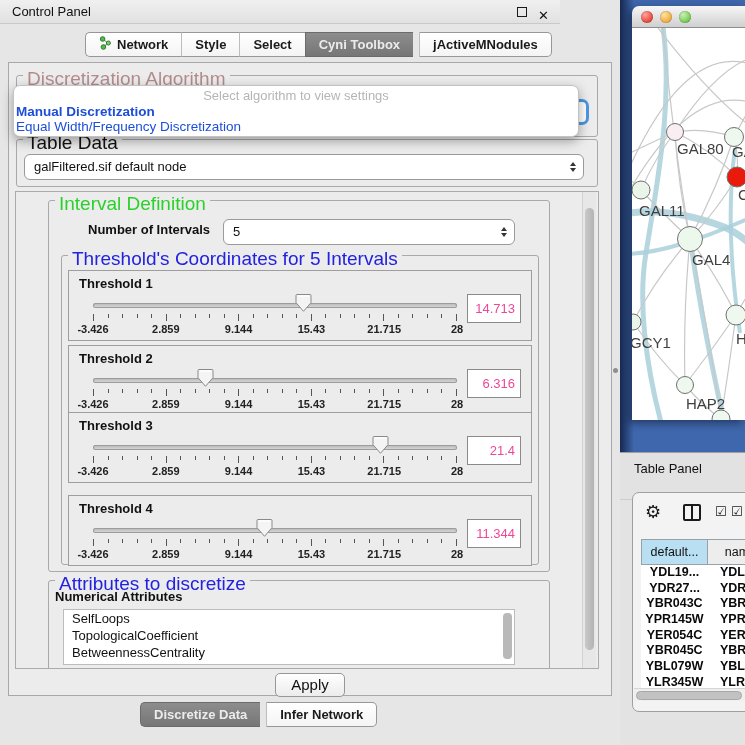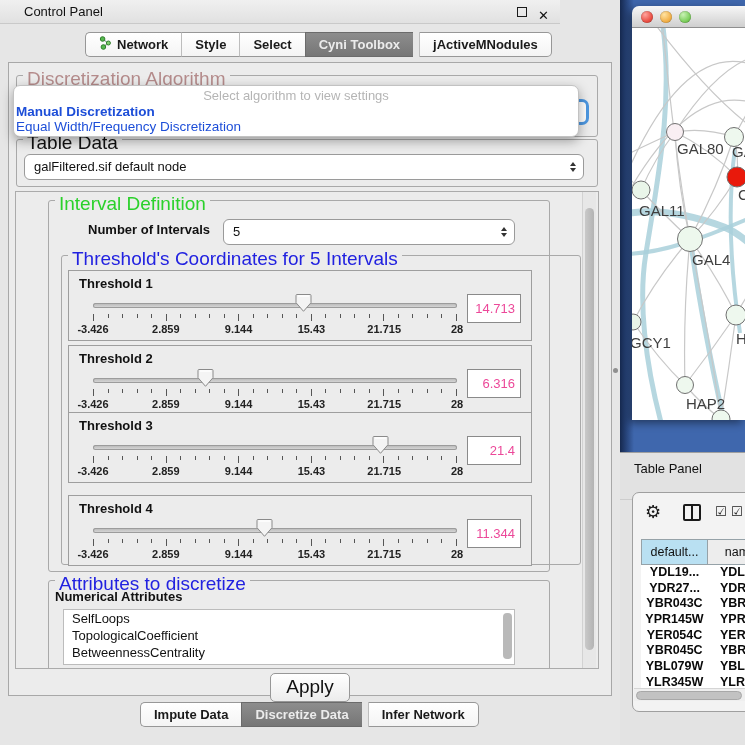--- a/index.html
+++ b/index.html
@@ -3,21 +3,21 @@
 <meta charset="utf-8">
 <style>
   * { box-sizing: border-box; margin: 0; padding: 0; }
   html,body { width:745px; height:745px; overflow:hidden; }
   body { font-family:"Liberation Sans",sans-serif; background:#e6e6e6; position:relative; color:#111; }
 
   
   .left-panel { position:absolute; left:0; top:0; width:620px; height:745px; }
   .panel-titlebar { position:absolute; left:0; top:0; width:560px; height:24px;
     background:linear-gradient(#f0f0f0,#e1e1e1); border-bottom:1px solid #c9c9c9;
-    font-size:13px; line-height:23px; padding-left:24px; }
+    font-size:13px; line-height:23px; padding-left:12px; }
   .float-btn { position:absolute; right:33px; top:7px; width:10px; height:10px; border:1.5px solid #1a1a1a; background:transparent; }
   .close-btn { position:absolute; right:11px; top:4px; font-size:13px; font-weight:700; font-family:"DejaVu Sans",sans-serif; }
 
   .tabbar { position:absolute; display:flex; z-index:3; }
   .top-tabbar { top:32px; left:85px; }
   .bottom-tabbar { top:702px; left:140px; }
   .tab { background:linear-gradient(#ffffff,#f4f4f4); border-top:1px solid #979797; border-bottom:1px solid #979797;
     padding:0 13px; height:25px; font-size:13px; font-weight:600; color:#1a1a1a;
     display:flex; align-items:center; gap:5px; }
   .tab + .tab { border-left:1px solid #bdbdbd; }
@@ -56,21 +56,21 @@
 
   .scrollpanel { position:absolute; left:6px; top:128px; width:584px; height:478px;
     background:#ececec; border:1px solid #ababab; overflow:hidden; }
   .vscrollbar { position:absolute; left:566px; top:0; width:14px; height:476px; background:#e7e7e7; border-left:1px solid #d2d2d2; }
   .vthumb { position:absolute; left:2px; top:16px; width:9px; height:442px; background:linear-gradient(90deg,#c9c9c9,#b3b3b3); border-radius:5px; }
 
   .interval-group { left:32px; top:8px; width:502px; height:372px; }
   .noi-label { position:absolute; left:39px; top:21px; font-size:13px; font-weight:700; }
   .noi-combo { left:174px; top:18px; width:292px; }
 
-  .thresholds-group { left:12px; top:54px; width:520px; height:310px; }
+  .thresholds-group { left:12px; top:54px; width:478px; height:310px; }
 
   .th-panel { position:absolute; left:6px; width:464px; height:71px;
     background:#ececec; border:1px solid #9e9e9e; }
   .th-label { position:absolute; left:10px; top:5px; font-size:13px; font-weight:700; }
   .th-track { position:absolute; left:24px; top:32px; width:364px; height:5px; border-radius:3px;
     background:linear-gradient(#b5b5b5,#dcdcdc); box-shadow:inset 0 0 0 1px #9c9c9c; }
   .th-thumb { position:absolute; top:22px; width:17px; height:20px; }
   .ticks { position:absolute; left:24px; top:43px; width:364px; display:flex; justify-content:space-between; }
   .tick { width:1px; background:#555; height:4px; }
   .tick.major { height:7px; }
@@ -81,21 +81,21 @@
     font-size:13px; text-align:right; padding-right:5px; color:#ec4899; }
 
   .attributes-group { left:32px; top:388px; width:502px; height:104px; }
   .attr-subtitle { position:absolute; left:6px; top:8px; font-size:13px; font-weight:700; }
   .attr-list { position:absolute; left:14px; top:28px; width:452px; height:56px;
     background:#fff; border:1px solid #bcbcbc; overflow:hidden; }
   .attr-item { font-size:13px; line-height:17px; padding-left:8px; white-space:nowrap; }
   .attr-thumb { position:absolute; right:2px; top:3px; width:9px; height:46px; background:#b9b9b9; border-radius:4px; }
 
   .apply-row { position:absolute; left:0; top:610px; width:602px; text-align:center; }
-  .mac-btn { font-family:"Liberation Sans",sans-serif; font-size:19px; padding:2px 15px 3px;
+  .mac-btn { font-family:"Liberation Sans",sans-serif; font-size:15px; padding:2px 15px 3px;
     background:linear-gradient(#ffffff,#ececec); border:1px solid #979797; border-radius:5px; color:#111; }
 
   .divider-dot { position:absolute; left:613px; top:368px; width:5px; height:5px; border-radius:50%; background:#8f8f8f; }
 
   
   .right-panel { position:absolute; left:620px; top:0; width:125px; height:745px; background:#e3e3e3; }
   .desktop-blue { position:absolute; left:0; top:0; width:125px; height:452px;
     background:linear-gradient(90deg,#16294f 0px,#29477f 7px,#3f67ad 14px,#3f67ad 100%); }
   .net-window { position:absolute; left:12px; top:6px; width:113px; height:414px;
     border-radius:7px 0 0 0; overflow:hidden; box-shadow:-3px 3px 9px rgba(0,0,0,.45); }
@@ -403,23 +403,20 @@
         <div class="vthumb"></div>
       </div>
     </div>
 
     <div class="apply-row">
       <button class="mac-btn">Apply</button>
     </div>
   </div>
 
   <div class="tabbar bottom-tabbar" id="bottomTabs">
-      <div class="tab">
-        <span>Impute Data</span>
-      </div>
       <div class="tab selected">
         <span>Discretize Data</span>
       </div>
       <div class="tab">
         <span>Infer Network</span>
       </div>
     </div>
 </div>
 
 <div class="divider-dot"></div>

